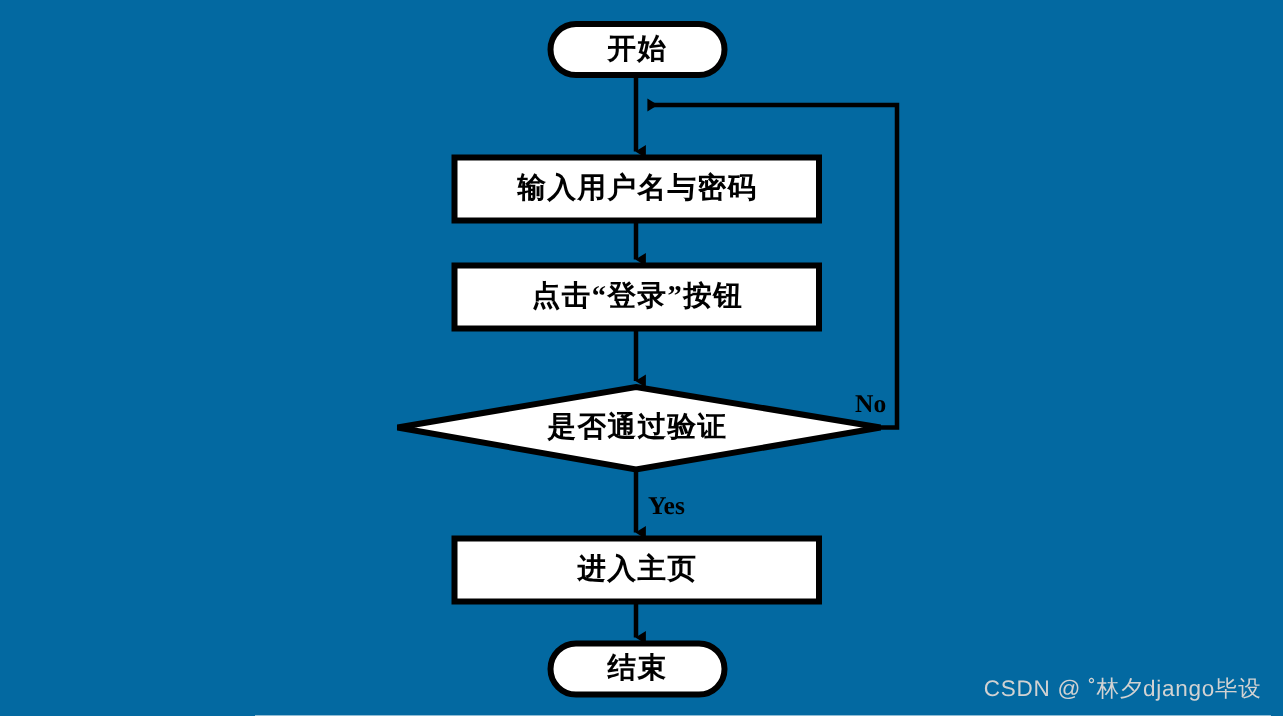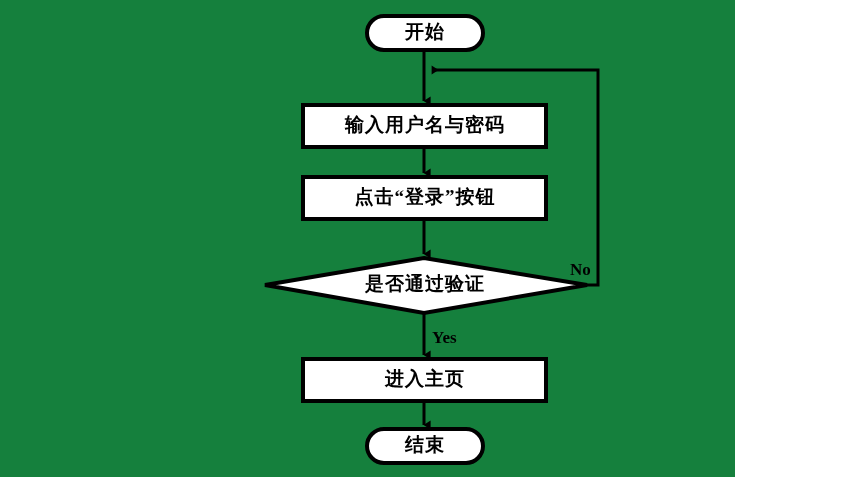--- a/index.html
+++ b/index.html
@@ -2,23 +2,23 @@
 <html><head>
 <meta charset="utf-8">
 <style>
   html, body {
     margin: 0;
     padding: 0;
     background: #ffffff;
   }
   #canvas {
     position: relative;
-    width: 735px;
+    width: 855px;
     height: 477px;
-    background: #15803d;
+    background: #0369a1;
     overflow: hidden;
     font-family: "Liberation Serif", "DejaVu Serif", serif;
   }
   #flow-svg {
     position: absolute;
     left: 0;
     top: 0;
     width: 855px;
     height: 477px;
   }
@@ -116,14 +116,15 @@
     <g>
       <rect class="shape" x="367" y="429" width="116" height="34" rx="17" ry="17"></rect>
       <text class="node-text" x="425" y="447">结束</text>
     </g>
 
     <text class="edge-label" x="432" y="339">Yes</text>
 
     <text class="edge-label" x="570" y="271">No</text>
   </svg>
 
+  <div class="watermark">CSDN @ ˚林夕django毕设</div>
 
 </div>
 
 </body></html>

